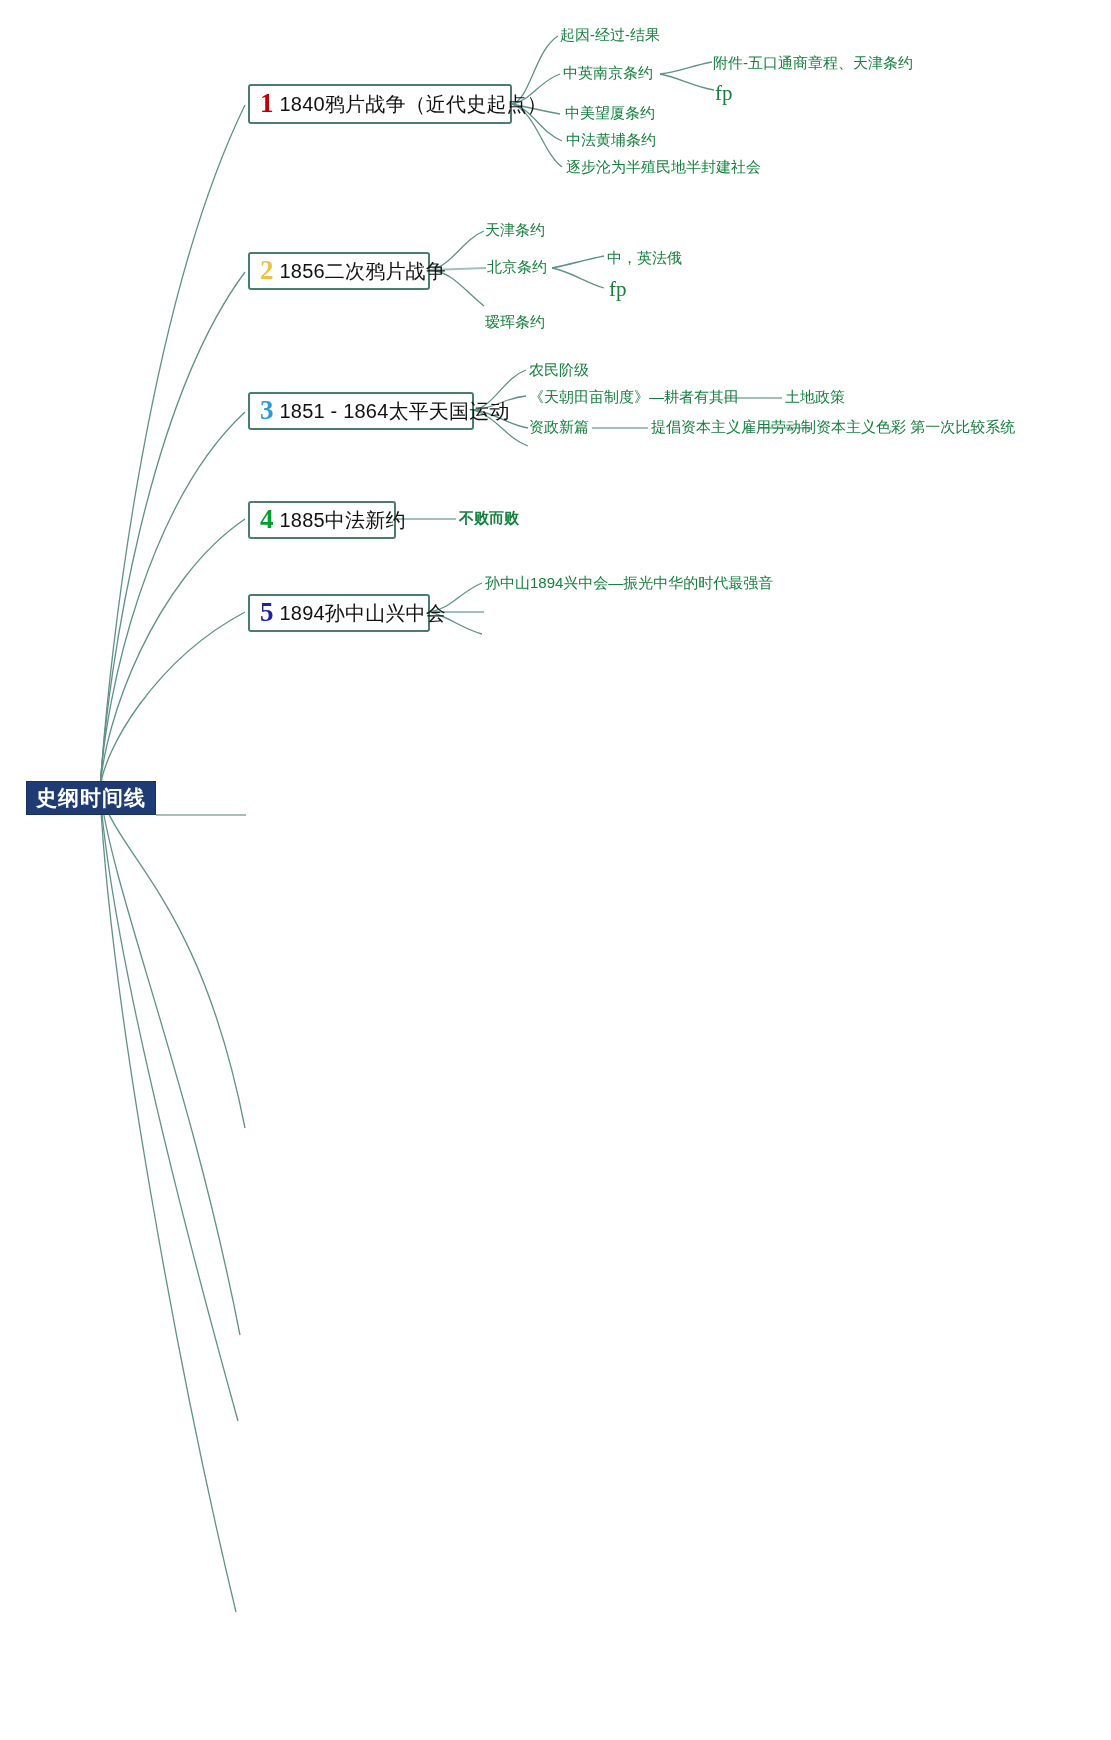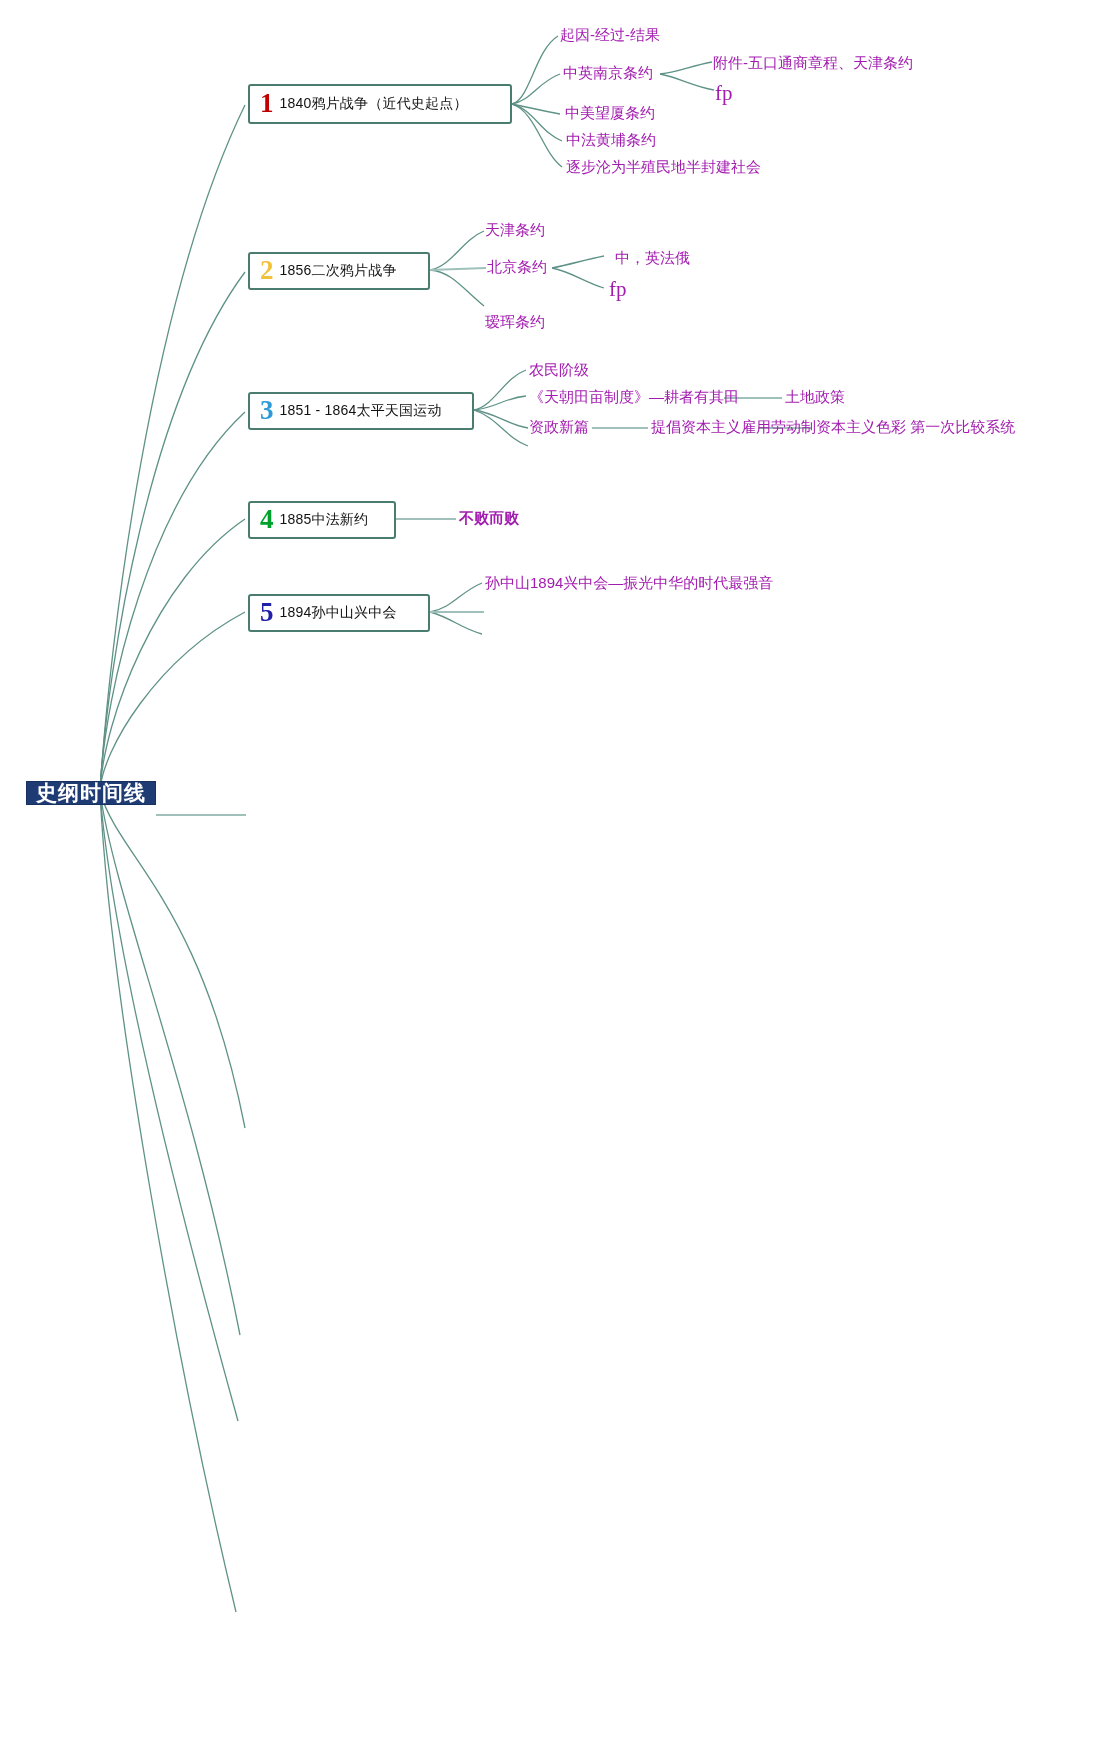--- a/index.html
+++ b/index.html
@@ -41,21 +41,21 @@
     font-family: "Liberation Serif", "DejaVu Serif", serif;
     font-weight: bold;
     font-size: 27px;
     line-height: 1;
     margin-right: 6px;
     position: relative;
     top: -1px;
   }
   .node-label {
     font-family: "Liberation Sans", "DejaVu Sans", sans-serif;
-    font-size: 14px;
+    font-size: 20px;
     color: #111111;
     letter-spacing: 0.2px;
   }
   .root-box {
     position: absolute;
     box-sizing: border-box;
     background: #1f3b73;
     border: 1px solid #16305f;
     color: #ffffff;
     font-size: 21px;
@@ -63,21 +63,21 @@
     display: flex;
     align-items: center;
     justify-content: center;
     padding: 0 14px;
     letter-spacing: 1px;
     white-space: nowrap;
   }
   .leaf {
     position: absolute;
     font-size: 15px;
-    color: #a21caf;
+    color: #15803d;
     white-space: nowrap;
     line-height: 1.1;
     font-family: "Liberation Sans", "DejaVu Sans", sans-serif;
   }
   .leaf.serif {
     font-family: "Liberation Serif", "DejaVu Serif", serif;
     font-size: 21px;
   }
 </style>
 </head>
@@ -135,21 +135,21 @@
     <g stroke="#9fc1b9" stroke-width="2.2" fill="none">
       <path d="M430,270 L486,268"></path>
       <path d="M396,519 L456,519"></path>
       <path d="M430,612 L484,612"></path>
       <path d="M724,398 L782,398"></path>
       <path d="M592,428 L648,428"></path>
       <path d="M758,428 L812,428"></path>
     </g>
   </svg>
 
-  <div class="root-box" style="left:26px; top:781px; width:130px; height:24px;">
+  <div class="root-box" style="left:26px; top:781px; width:130px; height:34px;">
     <span>史纲时间线</span>
   </div>
 
   <div class="node-box" style="left:248px; top:84px; width:264px; height:40px;">
     <span class="node-num" style="color:#c00000;">1</span>
     <span class="node-label">1840鸦片战争（近代史起点）</span>
   </div>
   <div class="leaf" style="left:560px; top:27px;">起因-经过-结果</div>
   <div class="leaf" style="left:563px; top:65px;">中英南京条约</div>
   <div class="leaf" style="left:713px; top:55px;">附件-五口通商章程、天津条约</div>
@@ -157,21 +157,21 @@
   <div class="leaf" style="left:565px; top:105px;">中美望厦条约</div>
   <div class="leaf" style="left:566px; top:132px;">中法黄埔条约</div>
   <div class="leaf" style="left:566px; top:159px;">逐步沦为半殖民地半封建社会</div>
 
   <div class="node-box" style="left:248px; top:252px; width:182px; height:38px;">
     <span class="node-num" style="color:#f0c239;">2</span>
     <span class="node-label">1856二次鸦片战争</span>
   </div>
   <div class="leaf" style="left:485px; top:222px;">天津条约</div>
   <div class="leaf" style="left:487px; top:259px;">北京条约</div>
-  <div class="leaf" style="left:607px; top:250px;margin-left:8px;">中，英法俄</div>
+  <div class="leaf" style="left:607px; top:250px;">中，英法俄</div>
   <div class="leaf serif" style="left:609px; top:278px;">fp</div>
   <div class="leaf" style="left:485px; top:314px;">瑷珲条约</div>
 
   <div class="node-box" style="left:248px; top:392px; width:226px; height:38px;">
     <span class="node-num" style="color:#2e9bd6;">3</span>
     <span class="node-label">1851 - 1864太平天国运动</span>
   </div>
   <div class="leaf" style="left:529px; top:362px;">农民阶级</div>
   <div class="leaf" style="left:529px; top:389px;">《天朝田亩制度》—耕者有其田</div>
   <div class="leaf" style="left:785px; top:389px;">土地政策</div>

